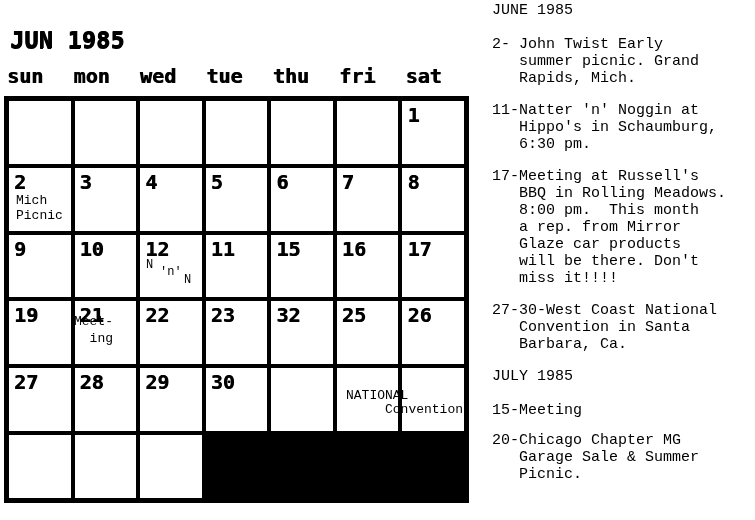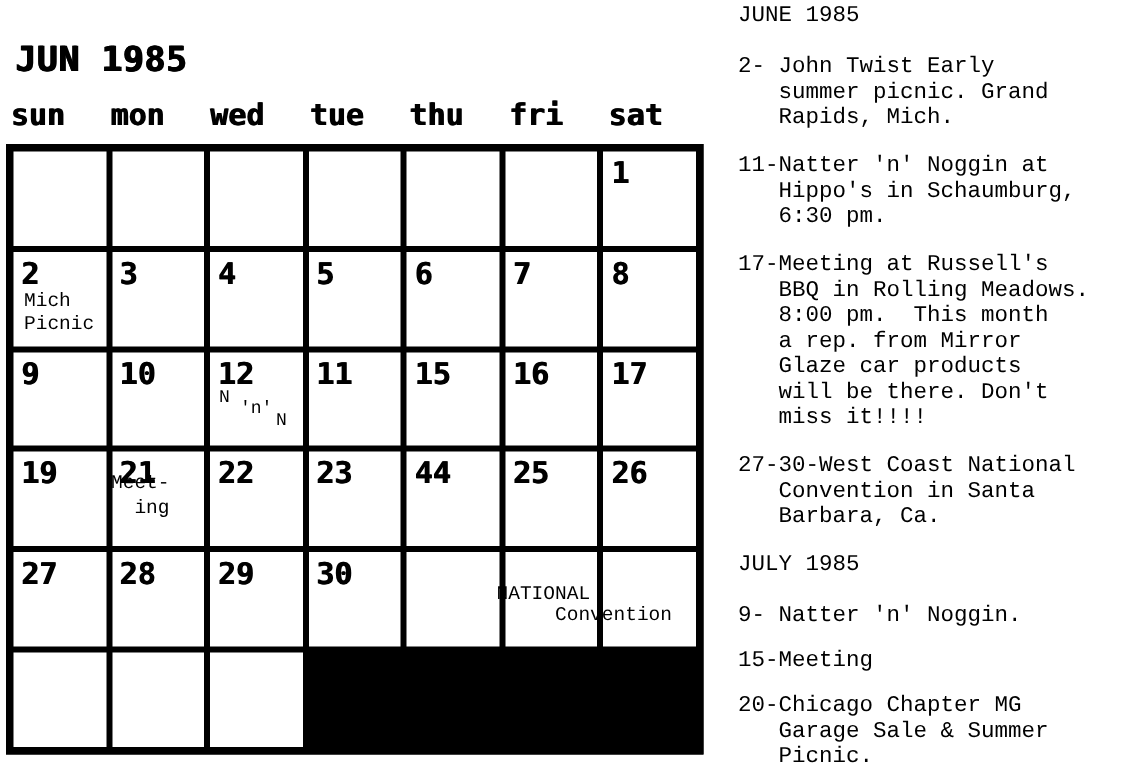--- a/index.html
+++ b/index.html
@@ -33,21 +33,21 @@
   .daynum {
     display:block; font:800 20px "DejaVu Sans Mono", monospace;
     padding:2px 0 0 5px; text-shadow:0.6px 0 0 currentColor;
   }
   .ann {
     position:absolute; font:13px "Liberation Mono", monospace;
     white-space:pre; line-height:15px; z-index:3;
   }
   .ann-twist    { left:12px;  top:97px; }
   .ann-meeting  { left:70px;  top:217px; line-height:17px; }
-  .ann-national { left:327px; top:293px; line-height:14px; }
+  .ann-national { left:342px; top:293px; line-height:14px; }
   .nnn span { position:absolute; font:12px "Liberation Mono", monospace; z-index:3; }
   .nnn-1 { left:142px; top:162px; }
   .nnn-2 { left:156px; top:169px; font-size:13px; }
   .nnn-3 { left:180px; top:177px; }
   
   .events {
     position:absolute; left:492px; top:2px; width:263px;
     font:15px "Liberation Mono", monospace; line-height:17px;
   }
   .month-header { margin:0 0 17px 0; white-space:pre; }
@@ -142,21 +142,21 @@
         <div class="cell">
           <span class="daynum">21</span>
         </div>
         <div class="cell">
           <span class="daynum">22</span>
         </div>
         <div class="cell">
           <span class="daynum">23</span>
         </div>
         <div class="cell">
-          <span class="daynum">44</span>
+          <span class="daynum">32</span>
         </div>
         <div class="cell">
           <span class="daynum">25</span>
         </div>
         <div class="cell">
           <span class="daynum">26</span>
         </div>
         <div class="cell">
           <span class="daynum">27</span>
         </div>
@@ -217,20 +217,19 @@
    BBQ in Rolling Meadows.
    8:00 pm.  This month
    a rep. from Mirror
    Glaze car products
    will be there. Don't
    miss it!!!!</div>
     <div class="evt">27-30-West Coast National
    Convention in Santa
    Barbara, Ca.</div>
     <div class="month-header">JULY 1985</div>
-    <div class="evt evt-jul">9- Natter 'n' Noggin.</div>
     <div class="evt evt-jul">15-Meeting</div>
     <div class="evt evt-jul">20-Chicago Chapter MG
    Garage Sale &amp; Summer
    Picnic.</div>
   </div>
 
 </div>
 
 </body></html>

